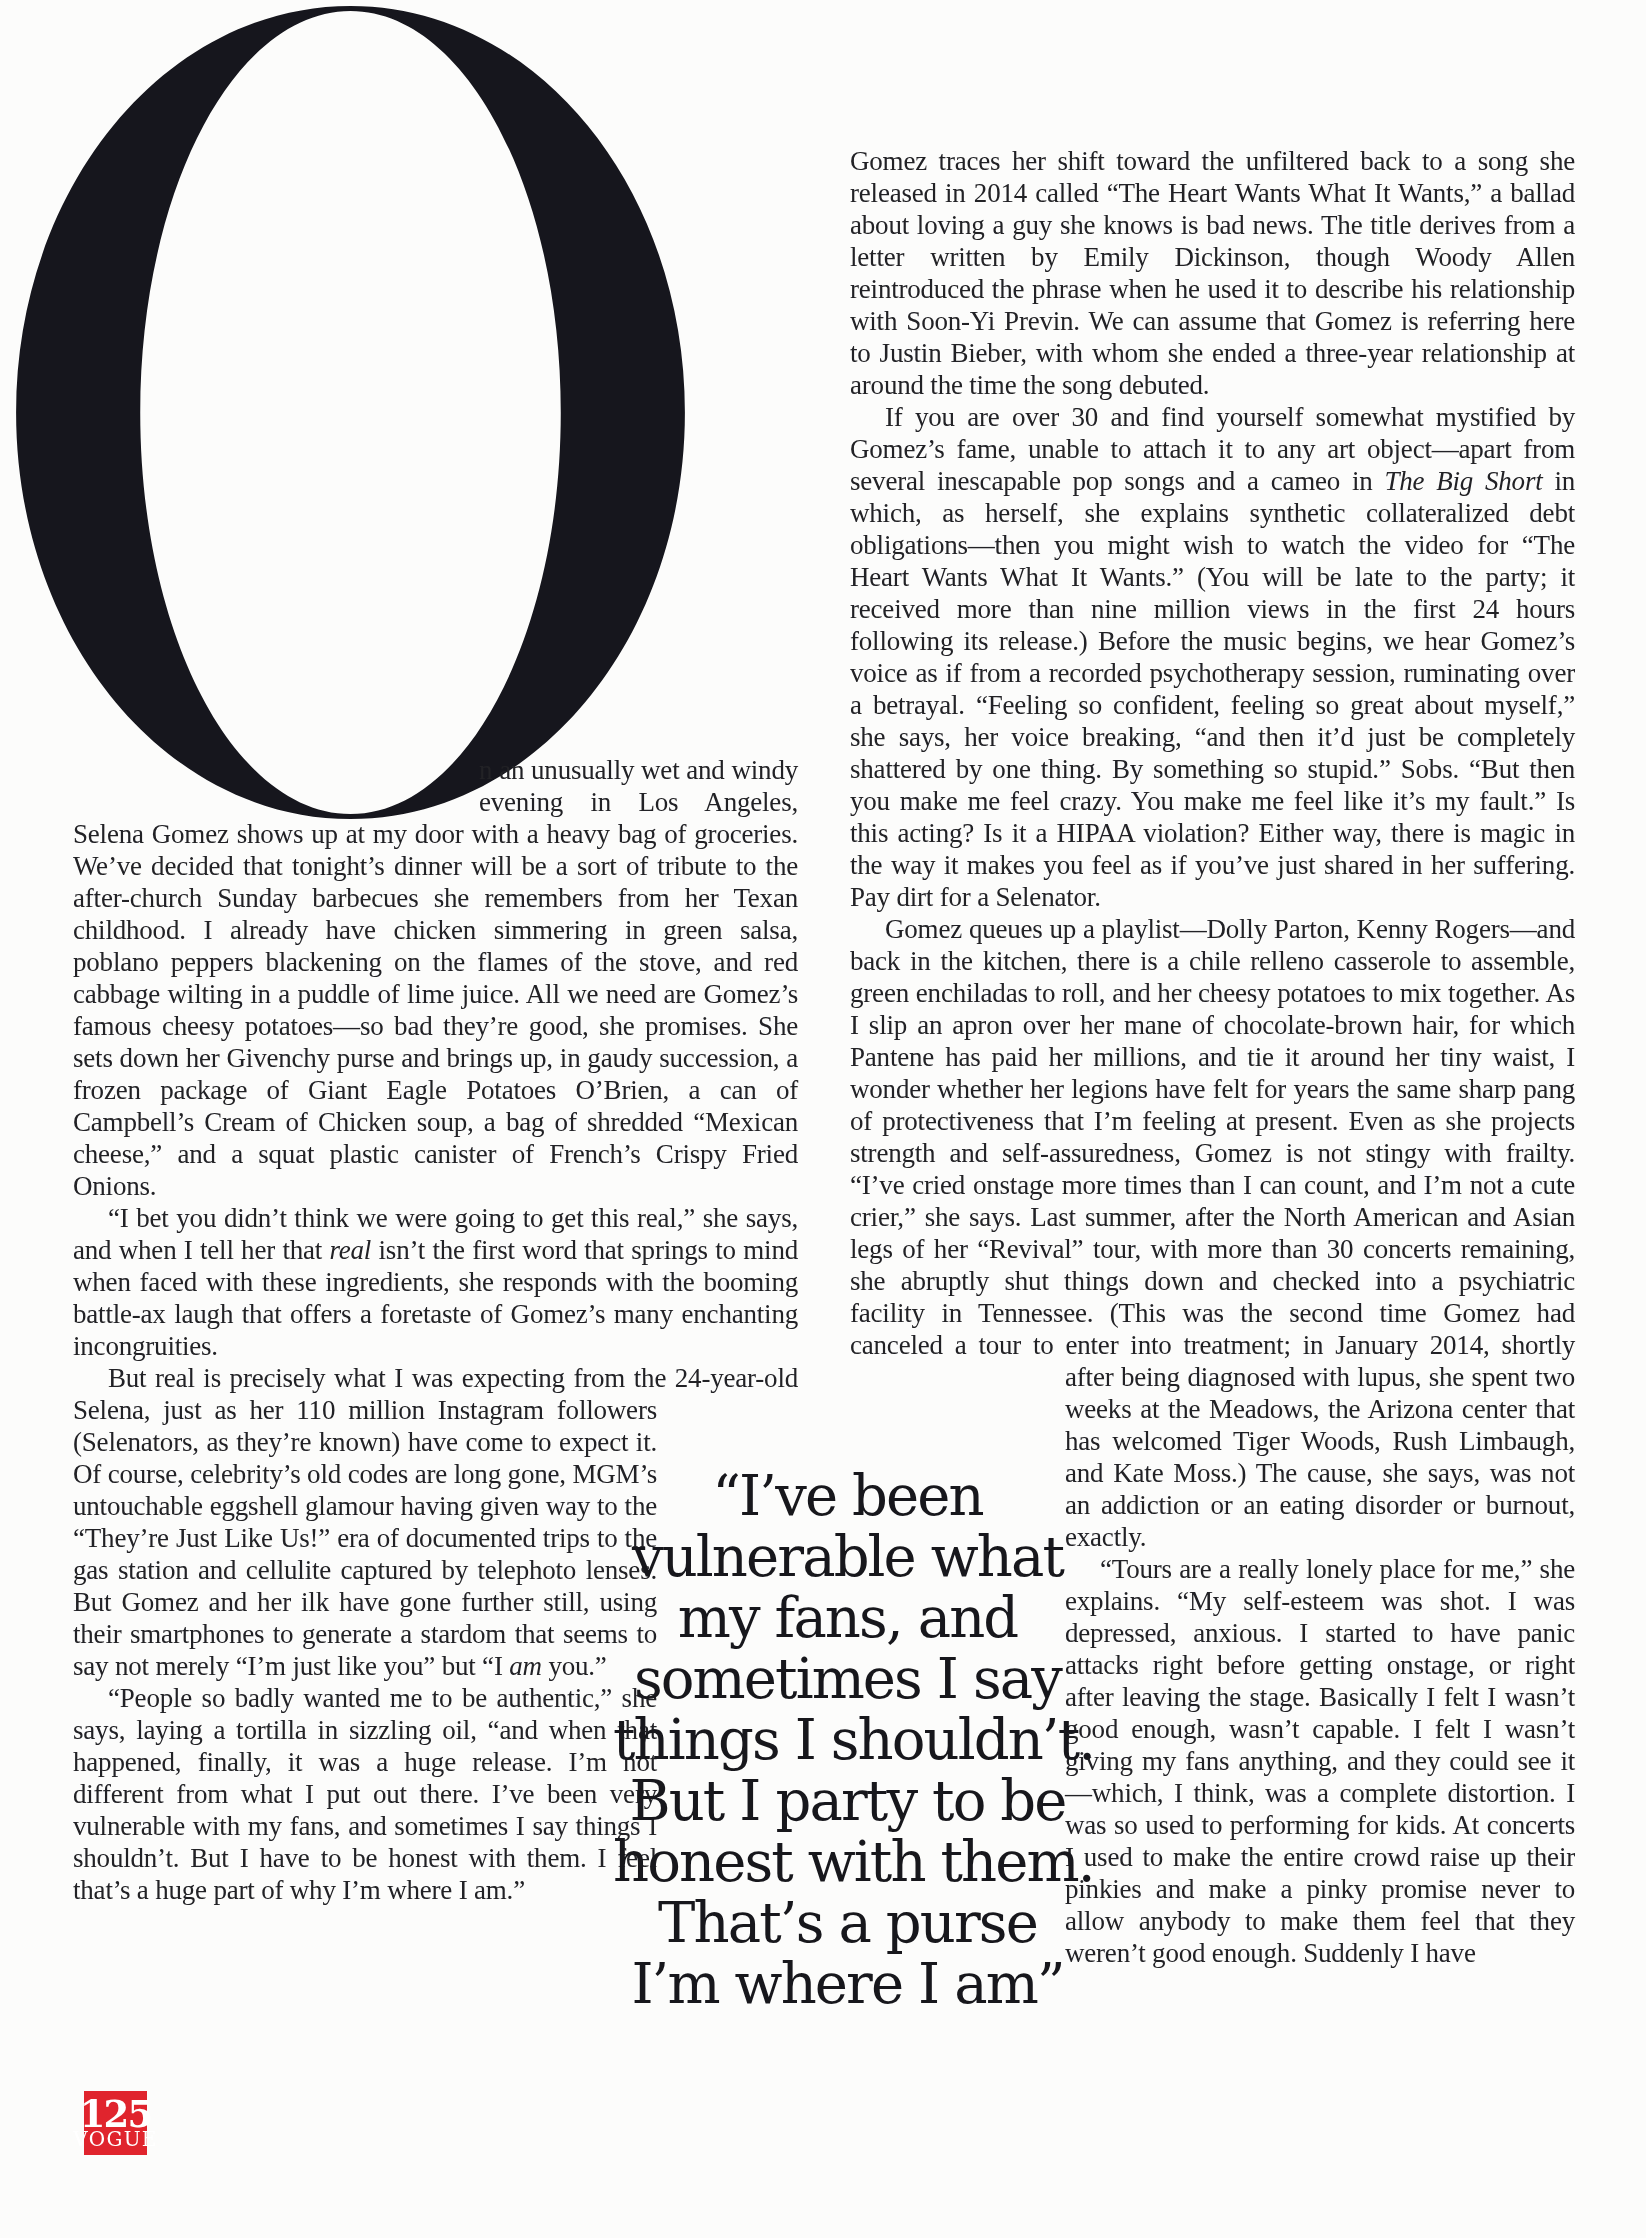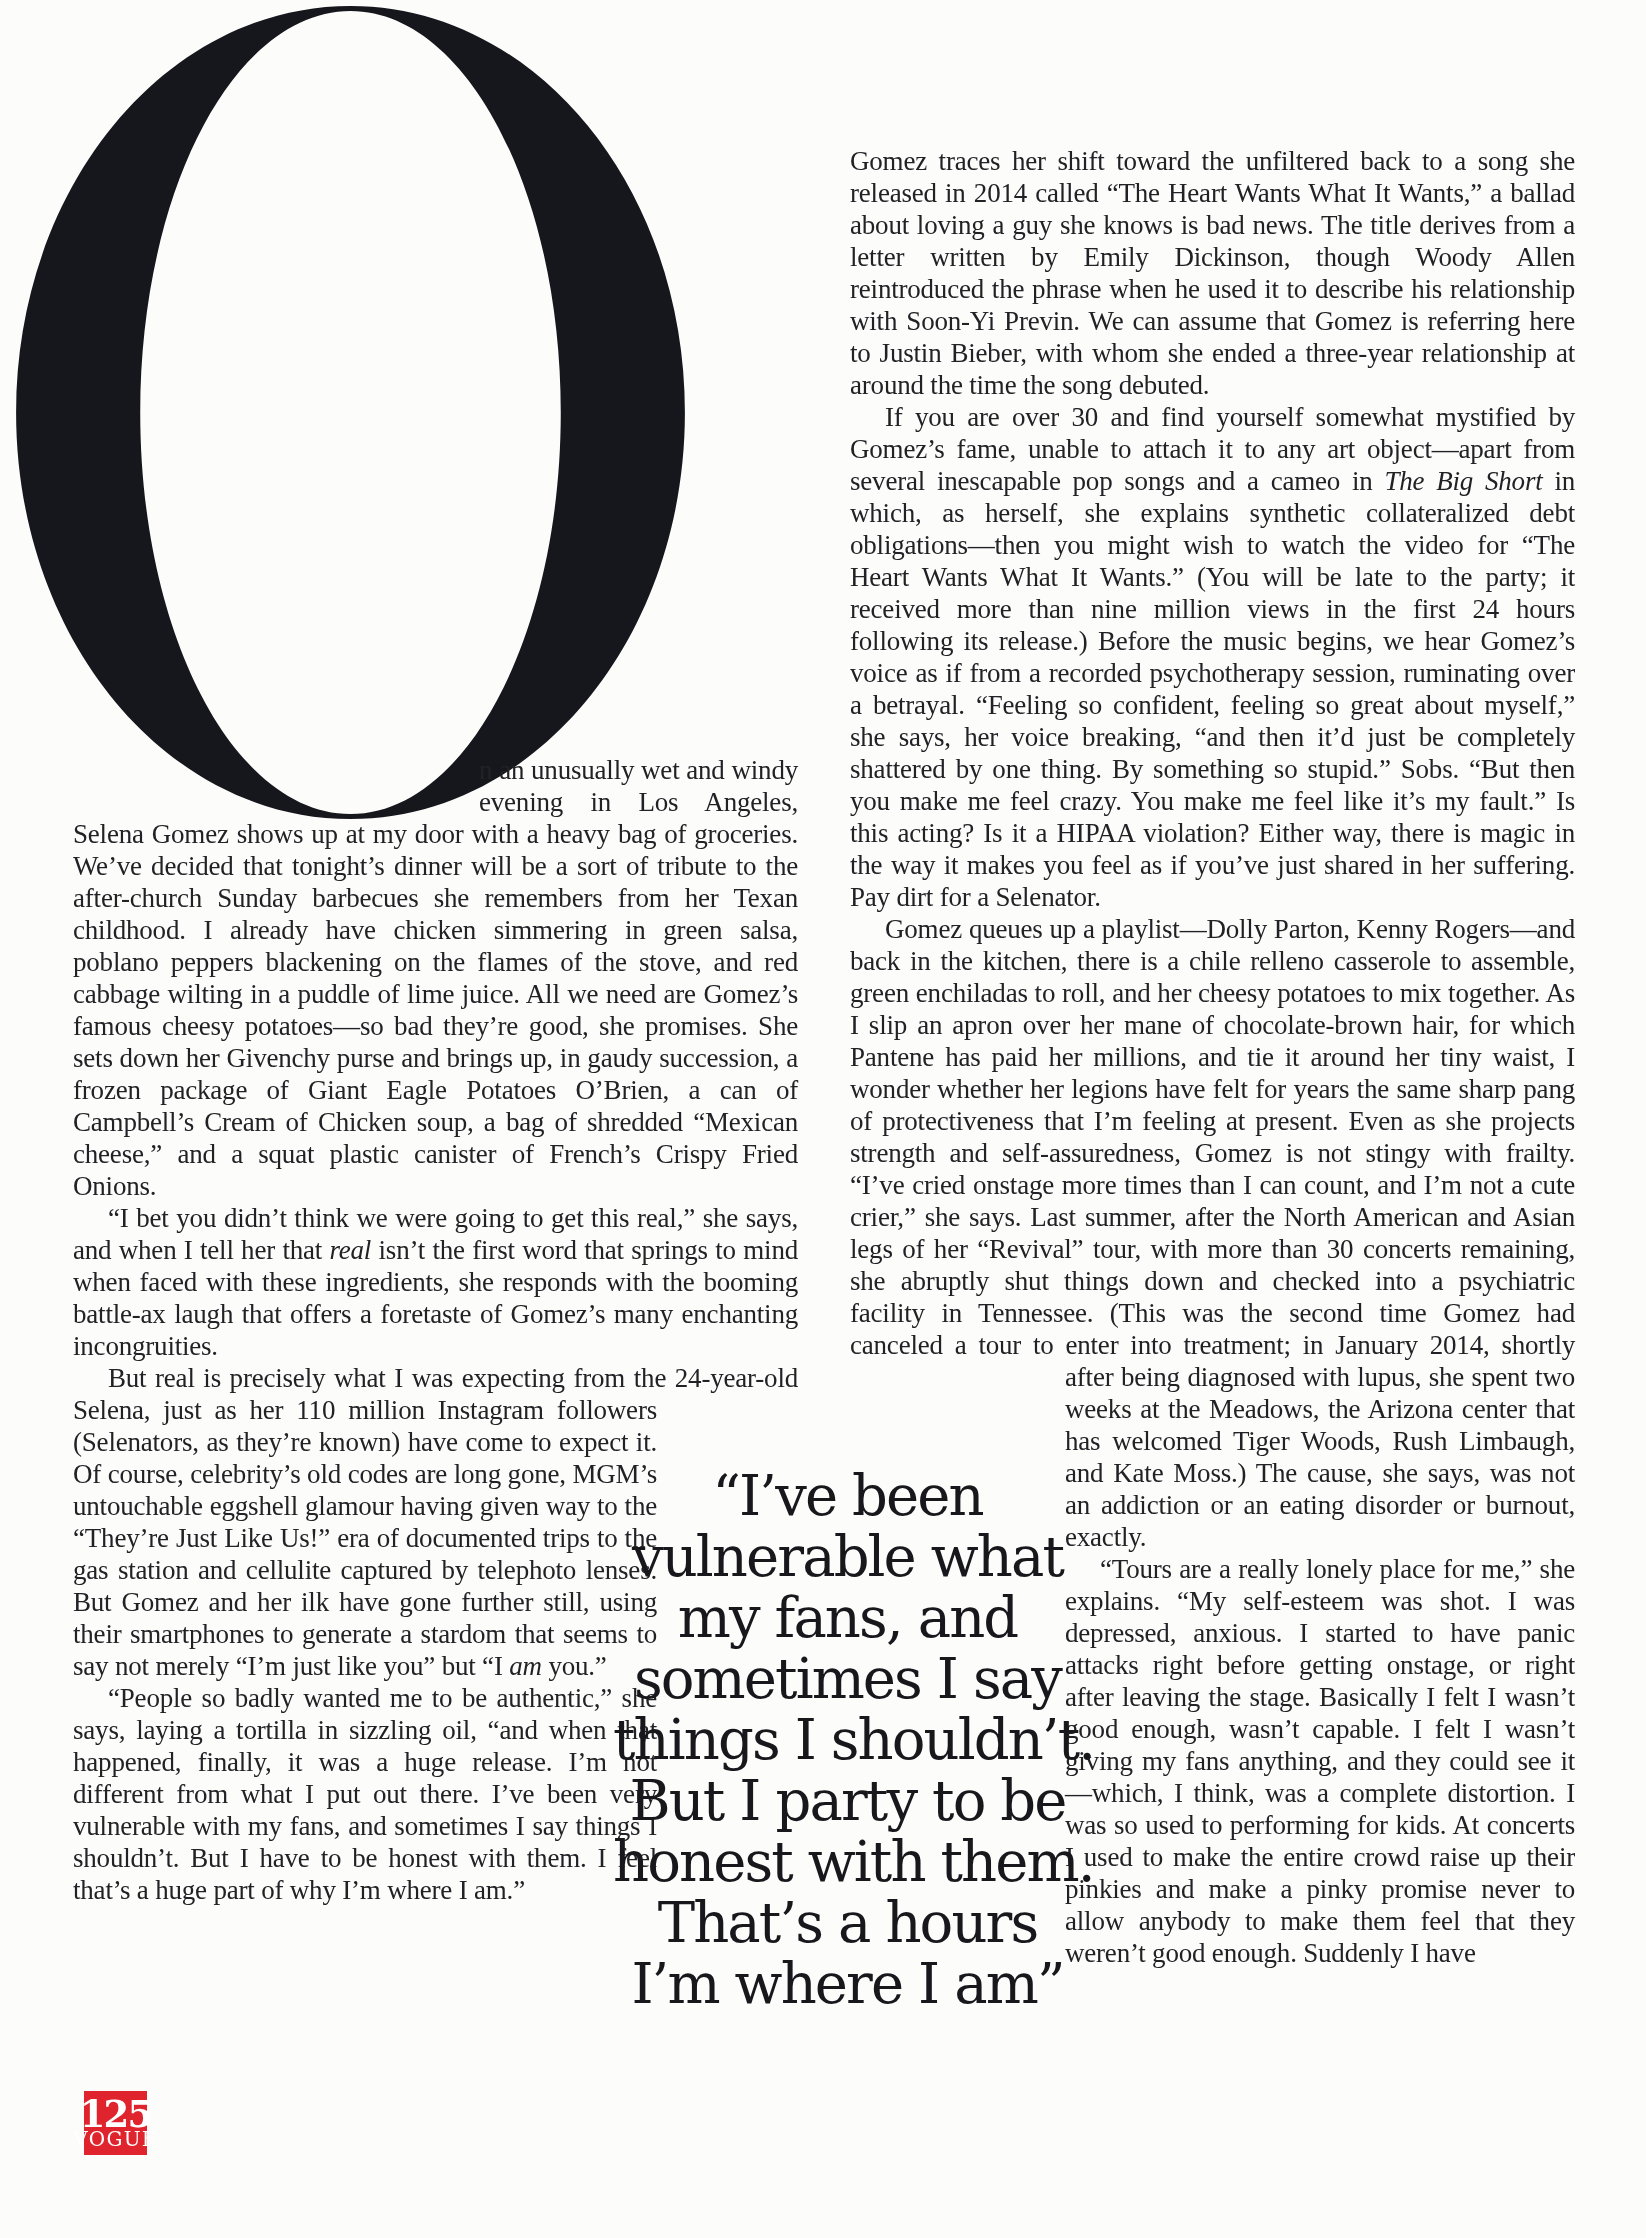--- a/index.html
+++ b/index.html
@@ -84,21 +84,21 @@
     </div>
 
   <div class="pull-quote" id="pull-quote">
       <div>“I’ve been</div>
       <div>vulnerable what</div>
       <div>my fans, and</div>
       <div>sometimes I say</div>
       <div>things I shouldn’t.</div>
       <div>But I party to be</div>
       <div>honest with them.</div>
-      <div>That’s a hours</div>
+      <div>That’s a purse</div>
       <div>I’m where I am”</div>
     </div>
 
   <div class="badge" id="badge" style="background: rgb(224, 36, 45);">
     <div class="badge-num">125</div>
     <div class="badge-word">VOGUE</div>
   </div>
 
 </div>
 

